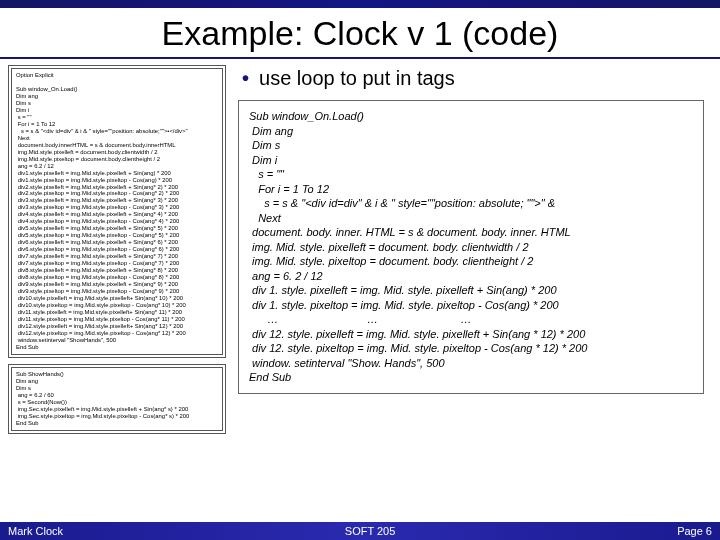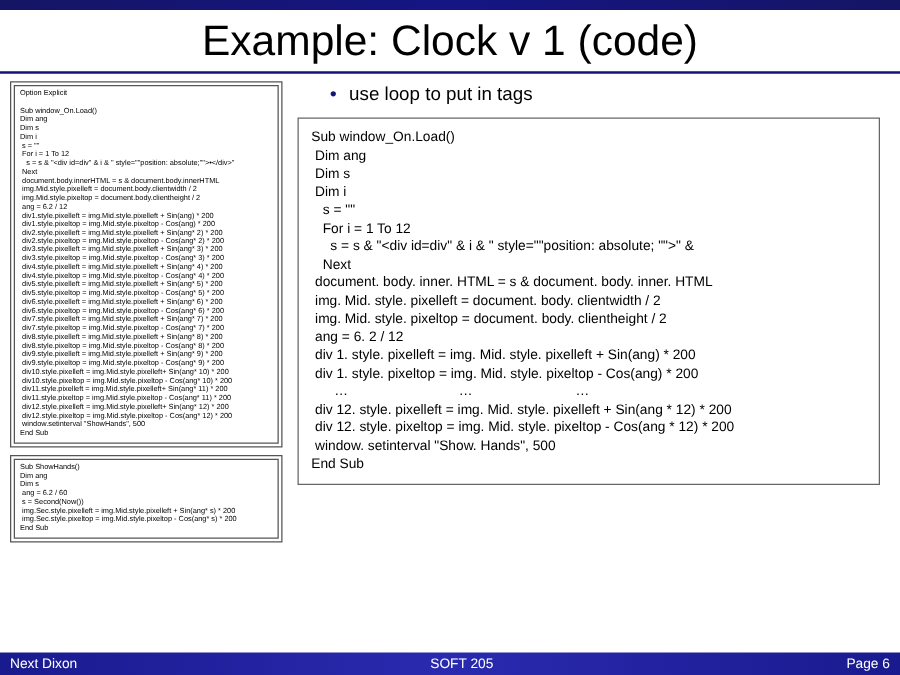--- a/index.html
+++ b/index.html
@@ -53,39 +53,40 @@
 .codebox-inner {
   border: 1px solid #555;
   padding: 3px 4px;
   font-family: Arial, sans-serif;
   font-size: 5.9px;
   line-height: 1.18;
   white-space: pre-wrap;
   color: #000;
 }
 .bullet {
-  font-size: 15px;
+  font-size: 20px;
   color: #000;
-  margin: 2px 0 10px 26px;
+  margin: 2px 0 10px 4px;
 }
 .bullet-dot {
   color: #151575;
   font-weight: bold;
   margin-right: 10px;
 }
 .subbox {
   border: 1px solid #666;
   background: #fff;
   font-family: Arial, sans-serif;
   font-size: 11px;
   line-height: 1.32;
   color: #000;
   padding: 8px 10px;
   white-space: pre;
   margin-right: 8px;
+  font-style: italic;
 }
 .footer {
   position: absolute;
   bottom: 0;
   left: 0;
   right: 0;
   height: 18px;
   background: linear-gradient(to right, #1a1a8f, #2a2ab0, #1a1a8f);
   color: #fff;
   font-size: 11px;
@@ -179,17 +180,17 @@
  div 1. style. pixeltop = img. Mid. style. pixeltop - Cos(ang) * 200
       …                             …                           …
  div 12. style. pixelleft = img. Mid. style. pixelleft + Sin(ang * 12) * 200
  div 12. style. pixeltop = img. Mid. style. pixeltop - Cos(ang * 12) * 200
  window. setinterval "Show. Hands", 500
 End Sub</div>
     </div>
   </div>
 
   <div class="footer">
-    <span>Next Dixon</span>
+    <span>Mark Clock</span>
     <span>SOFT 205</span>
     <span>Page 6</span>
   </div>
 </div>
 
 </body></html>

